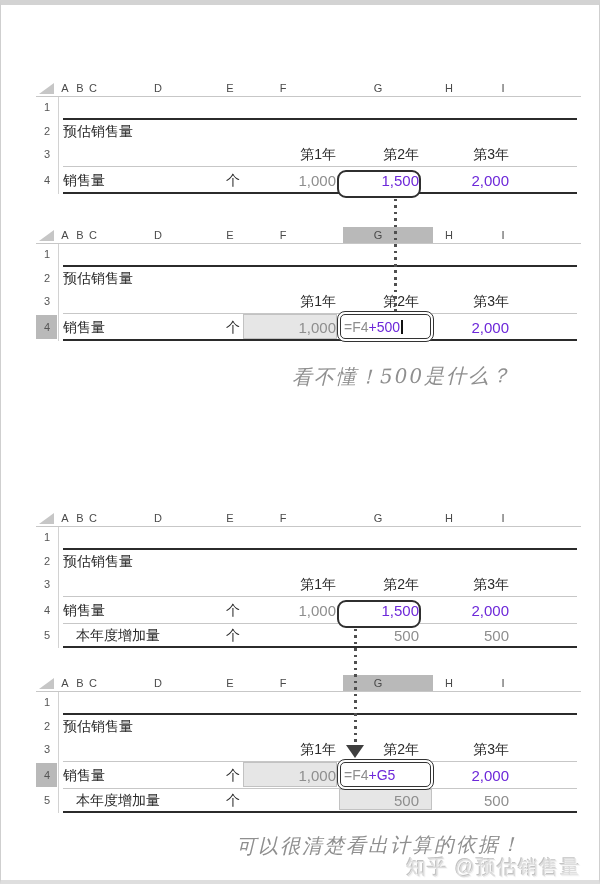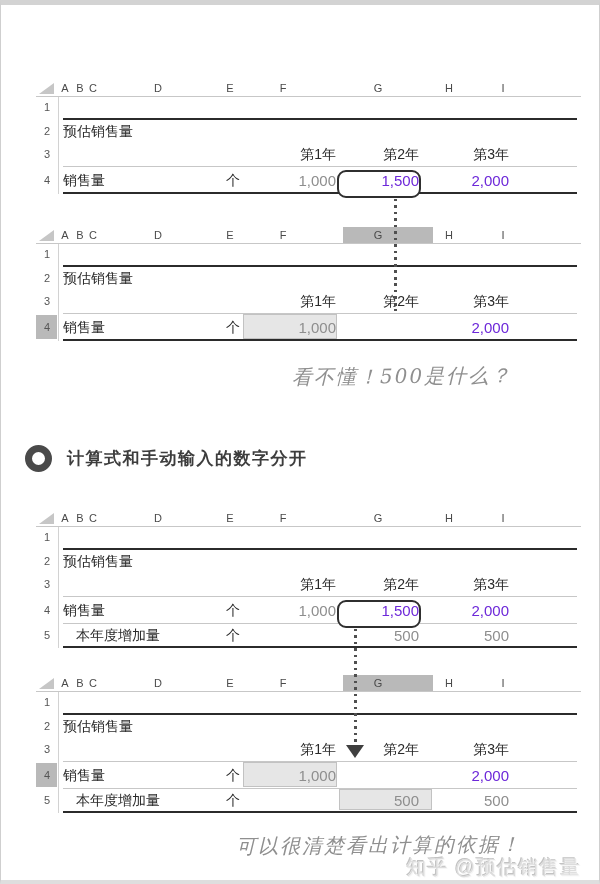--- a/index.html
+++ b/index.html
@@ -102,20 +102,25 @@
       <div class="hline thick" style="left: 27px; right: 4px; top: 38px;"></div>
       <div class="cell" style="left: 27px; top: 51px;">预估销售量</div>
       <div class="cell" style="right: 245px; top: 74px;">第1年</div>
       <div class="cell" style="right: 162px; top: 74px;">第2年</div>
       <div class="cell" style="right: 72px; top: 74px;">第3年</div>
       <div class="hline thin" style="left: 27px; right: 4px; top: 86px;"></div>
       <div class="cell" style="left: 27px; top: 100px;">销售量</div>
       <div class="cell" style="left: 190px; top: 100px;">个</div>
       <div class="refcell" style="left: 207px; top: 87px; width: 94px; height: 25px;"></div>
       <div class="cell num gray" style="right: 245px; top: 100px; z-index: 3;">1,000</div>
+      <div class="boxformula" style="left: 301px; top: 84px; width: 97px; height: 31px;">
+        <div class="boxinner">
+          <div class="ftext"><span class="gray">=F4</span><span class="dark">+500</span><span class="cursor"></span></div>
+        </div>
+      </div>
       <div class="cell num dark" style="right: 72px; top: 100px; z-index: 3;">2,000</div>
       <div class="hline thick" style="left: 27px; right: 4px; top: 112px;"></div>
     </div>
   <div class="sheet" style="top: 505px; height: 142px;">
       <div class="corner"></div>
       <div class="colletter" style="left: 29px;">A</div>
       <div class="colletter" style="left: 44px;">B</div>
       <div class="colletter" style="left: 57px;">C</div>
       <div class="colletter" style="left: 122px;">D</div>
       <div class="colletter" style="left: 194px;">E</div>
@@ -172,38 +177,39 @@
       <div class="hline thick" style="left: 27px; right: 4px; top: 38px;"></div>
       <div class="cell" style="left: 27px; top: 51px;">预估销售量</div>
       <div class="cell" style="right: 245px; top: 74px;">第1年</div>
       <div class="cell" style="right: 162px; top: 74px;">第2年</div>
       <div class="cell" style="right: 72px; top: 74px;">第3年</div>
       <div class="hline thin" style="left: 27px; right: 4px; top: 86px;"></div>
       <div class="cell" style="left: 27px; top: 100px;">销售量</div>
       <div class="cell" style="left: 190px; top: 100px;">个</div>
       <div class="refcell" style="left: 207px; top: 87px; width: 94px; height: 25px;"></div>
       <div class="cell num gray" style="right: 245px; top: 100px; z-index: 3;">1,000</div>
+      <div class="boxformula" style="left: 301px; top: 84px; width: 97px; height: 31px;">
+        <div class="boxinner">
+          <div class="ftext"><span class="gray">=F4</span><span class="dark">+G5</span></div>
+        </div>
+      </div>
       <div class="cell num dark" style="right: 72px; top: 100px; z-index: 3;">2,000</div>
       <div class="hline thin" style="left: 27px; right: 4px; top: 113px;"></div>
       <div class="cell" style="left: 40px; top: 125px;">本年度增加量</div>
       <div class="cell" style="left: 190px; top: 125px;">个</div>
       <div class="refcell" style="left: 303px; top: 114px; width: 93px; height: 21px;"></div>
       <div class="cell num gray" style="right: 162px; top: 125px; z-index: 3;">500</div>
       <div class="cell num gray" style="right: 72px; top: 125px; z-index: 3;">500</div>
       <div class="hline thick" style="left: 27px; right: 4px; top: 136px;"></div>
     </div>
 
   <div class="dotline" style="left:393px;top:194px;height:112px;"></div>
   <div class="dotline" style="left:353px;top:624px;height:116px;"></div>
   <div class="arrowhead" style="left:345px;top:740px;"></div>
 
   <div class="note" style="left:291px;top:358px;font-size:20px;">看不懂！500是什么？</div>
 
-  <div class="sec-head" style="top:440px;">
-    <span class="ring"></span>
-    <span class="sec-title">计算式和手动输入的数字分开</span>
-  </div>
 
   <div class="note" style="left:235px;top:827px;font-size:20px;">可以很清楚看出计算的依据！</div>
 
   <div class="watermark" style="right:18px;top:849px;">知乎 @预估销售量</div>
 
 </div>
 
 </body></html>

